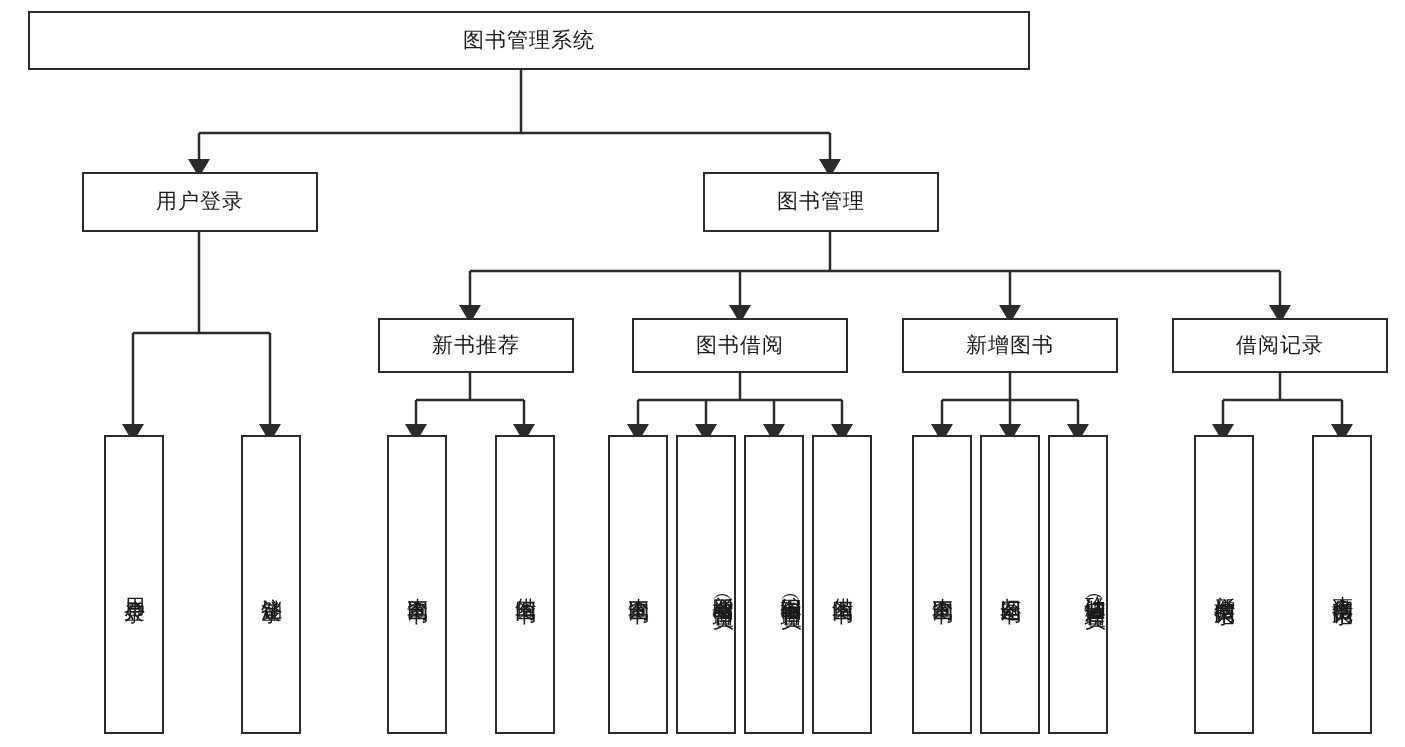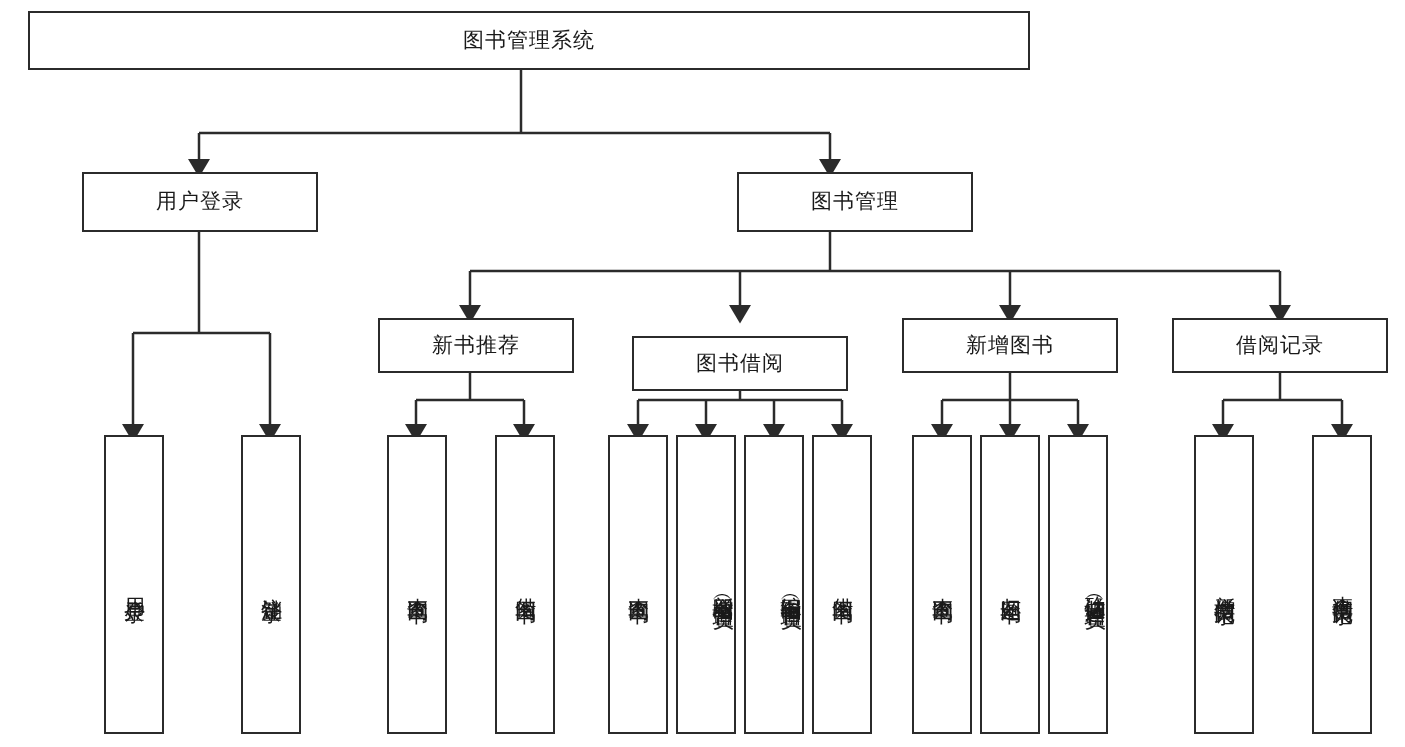--- a/index.html
+++ b/index.html
@@ -126,28 +126,28 @@
     </g>
   </svg>
 
   <div class="node node-h" style="left:28px; top:11px; width:1002px; height:59px;">
     <span class="node-label">图书管理系统</span>
   </div>
 
   <div class="node node-h" style="left:82px; top:172px; width:236px; height:60px;">
     <span class="node-label">用户登录</span>
   </div>
-  <div class="node node-h" style="left:737px; top:172px; width:236px; height:60px;">
+  <div class="node node-h" style="left:703px; top:172px; width:236px; height:60px;">
     <span class="node-label">图书管理</span>
   </div>
 
   <div class="node node-h" style="left:378px; top:318px; width:196px; height:55px;">
     <span class="node-label">新书推荐</span>
   </div>
-  <div class="node node-h" style="left:632px; top:318px; width:216px; height:55px;margin-top:18px;">
+  <div class="node node-h" style="left:632px; top:318px; width:216px; height:55px;">
     <span class="node-label">图书借阅</span>
   </div>
   <div class="node node-h" style="left:902px; top:318px; width:216px; height:55px;">
     <span class="node-label">新增图书</span>
   </div>
   <div class="node node-h" style="left:1172px; top:318px; width:216px; height:55px;">
     <span class="node-label">借阅记录</span>
   </div>
 
   <div class="node node-v center-v" style="left:104px; top:435px; width:60px; height:299px;">

